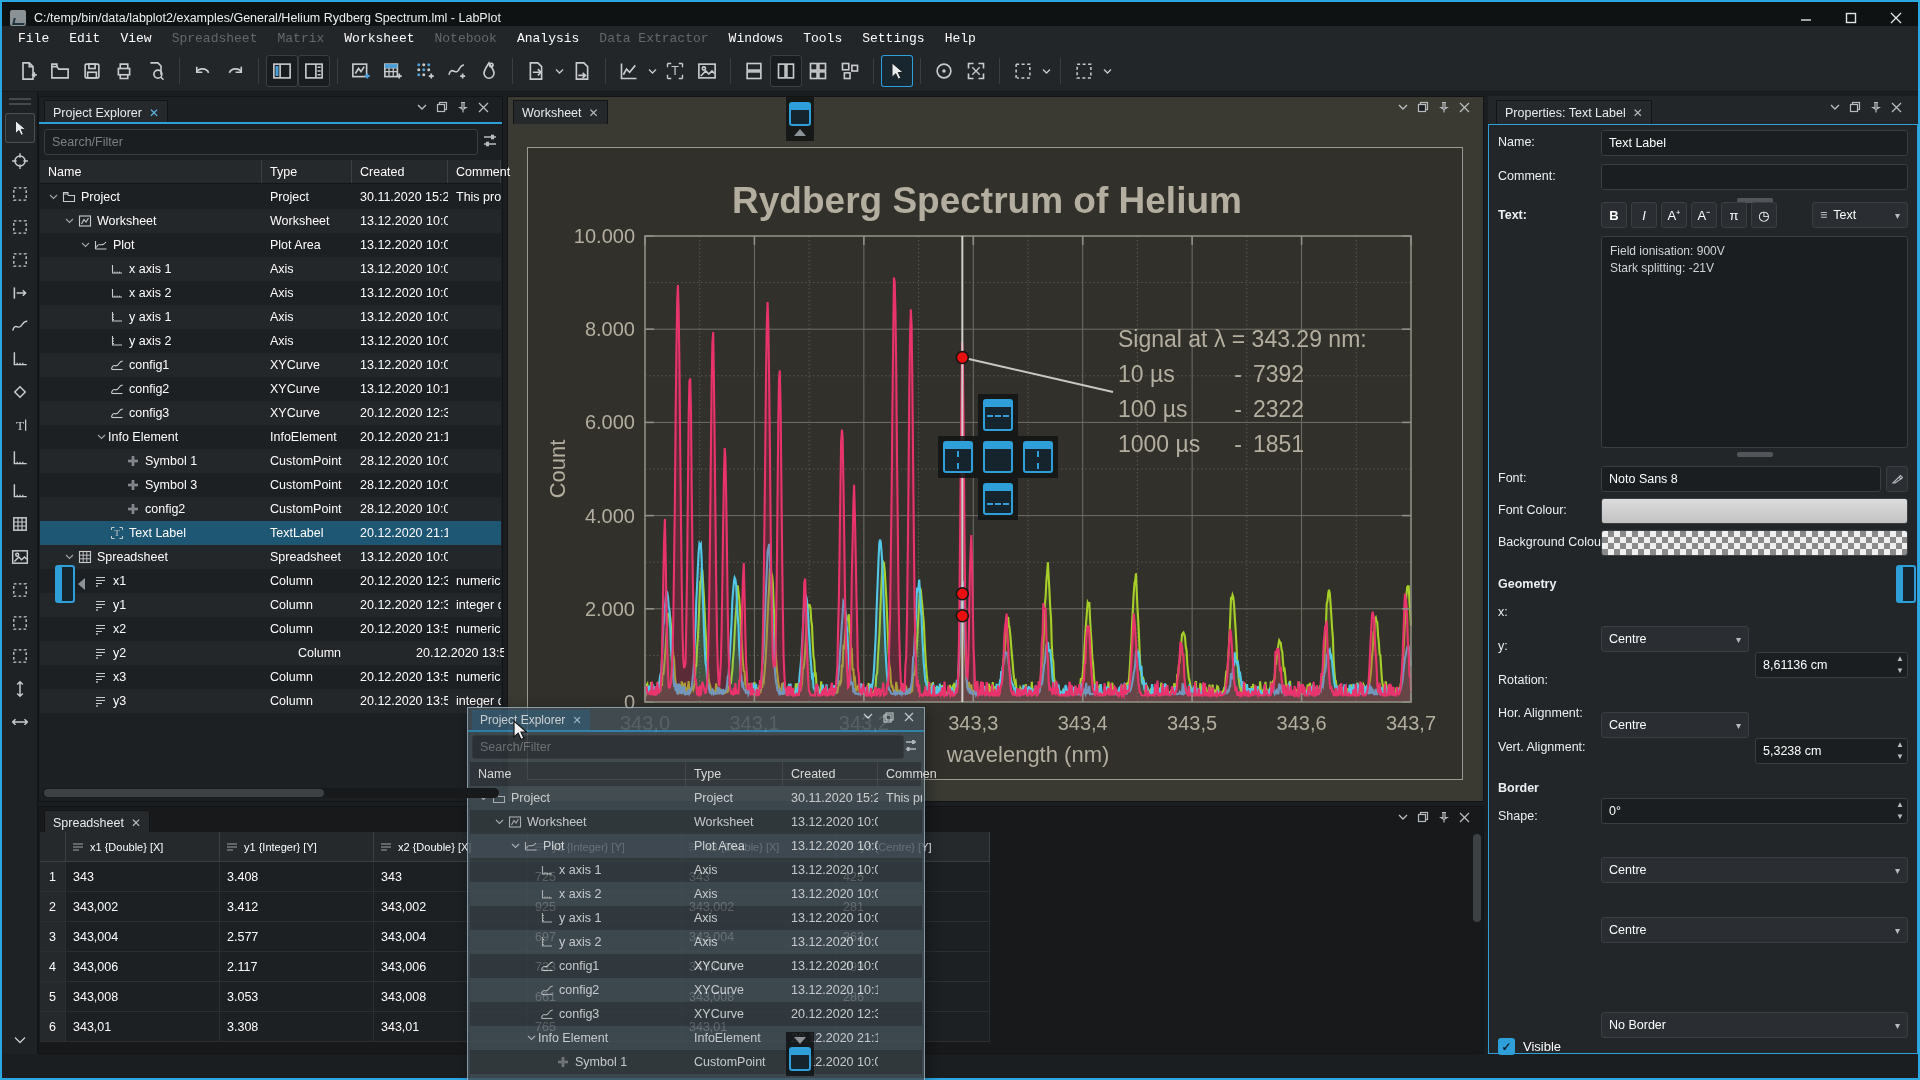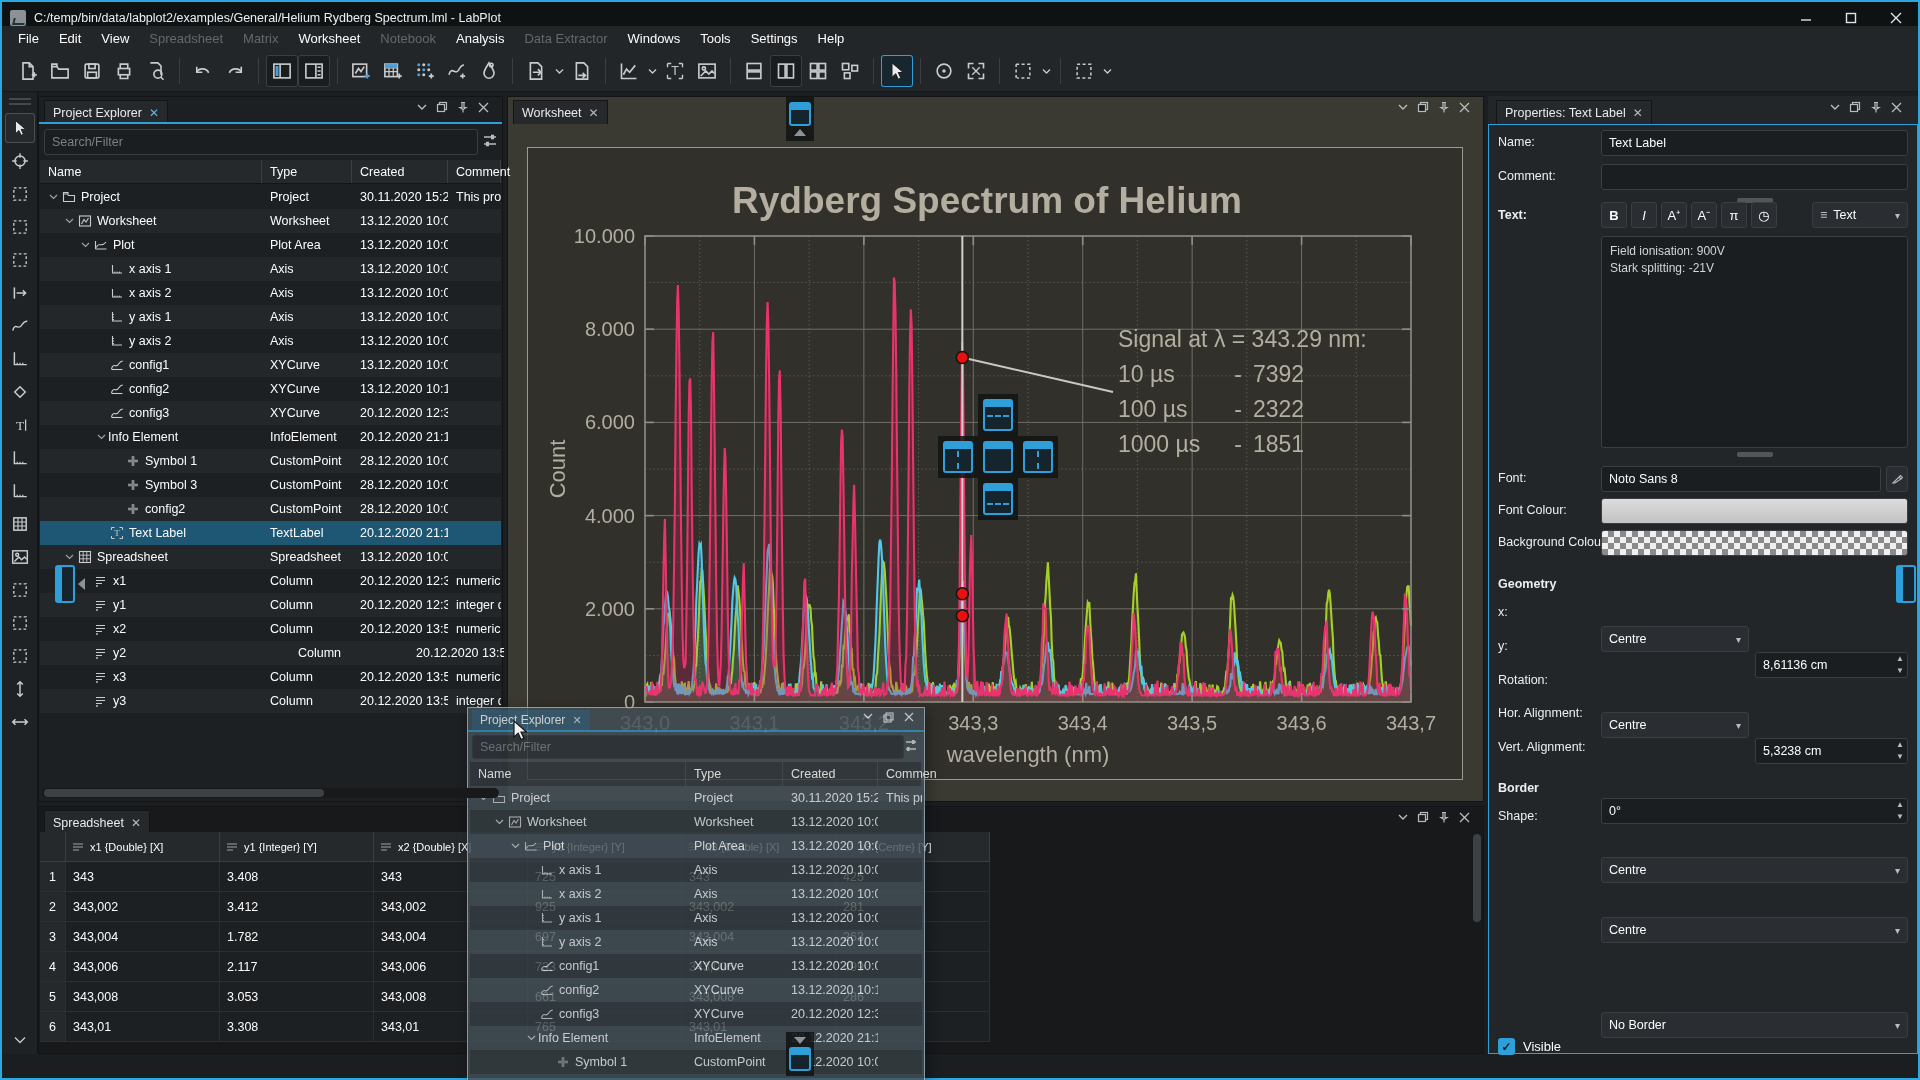--- a/index.html
+++ b/index.html
@@ -10,21 +10,21 @@
     box-shadow:inset 0 0 0 2px #2ba7e2;}
   
   #titlebar{left:2px;top:2px;width:1916px;height:32px;background:#0f1213;display:flex;align-items:center;}
   #app-icon{width:16px;height:16px;margin:0 8px 0 8px;background:#8a9296;border-radius:2px;position:relative;}
   #app-icon:after{content:"";position:absolute;left:3px;top:8px;width:10px;height:5px;
     border-bottom:2px solid #20323c;border-left:2px solid #20323c;transform:skewX(-12deg);}
   #title-text{font-size:12.5px;color:#eceff1;}
   #win-controls{margin-left:auto;display:flex;height:100%;}
   .wc{width:45px;height:100%;display:flex;align-items:center;justify-content:center;color:#dfe3e5;}
   
-  #menubar{left:2px;top:26px;width:1916px;height:25px;background:#232629;display:flex;align-items:center;padding-left:6px;}
+  #menubar{left:2px;top:26px;width:1916px;height:25px;background:#232629;display:flex;align-items:center;padding-left:6px;font-family:Liberation Mono, monospace;}
   .menu-item{padding:3px 10px;font-size:13px;}
   .menu-item.disabled{color:#63686c;}
   
   #toolbar{left:2px;top:51px;width:1916px;height:41px;background:#232629;display:flex;align-items:center;
     border-bottom:1px solid #16181a;padding-left:10px;}
   .tb-sep{width:1px;height:26px;background:#3a3e41;margin:0 7px;}
   .tb-btn{width:32px;height:32px;display:flex;align-items:center;justify-content:center;border-radius:3px;
     position:relative;color:#c9cbcd;}
   .tb-btn.pressed{background:#1a1d1f;box-shadow:inset 0 0 0 1px #3a3e41;}
   .tb-btn.active{background:#17262f;box-shadow:inset 0 0 0 1px #2e9fd8;}
@@ -1104,21 +1104,21 @@
       <div class="ss-cell" style="left: 796px; top: 30px; width: 154px;">425</div>
       <div class="ss-cell ss-rownum" style="left: 0px; top: 60px; width: 26px;">2</div>
       <div class="ss-cell" style="left: 26px; top: 60px; width: 154px;">343,002</div>
       <div class="ss-cell" style="left: 180px; top: 60px; width: 154px;">3.412</div>
       <div class="ss-cell" style="left: 334px; top: 60px; width: 154px;">343,002</div>
       <div class="ss-cell" style="left: 488px; top: 60px; width: 154px;">925</div>
       <div class="ss-cell" style="left: 642px; top: 60px; width: 154px;">343,002</div>
       <div class="ss-cell" style="left: 796px; top: 60px; width: 154px;">281</div>
       <div class="ss-cell ss-rownum" style="left: 0px; top: 90px; width: 26px;">3</div>
       <div class="ss-cell" style="left: 26px; top: 90px; width: 154px;">343,004</div>
-      <div class="ss-cell" style="left: 180px; top: 90px; width: 154px;">1.782</div>
+      <div class="ss-cell" style="left: 180px; top: 90px; width: 154px;">2.577</div>
       <div class="ss-cell" style="left: 334px; top: 90px; width: 154px;">343,004</div>
       <div class="ss-cell" style="left: 488px; top: 90px; width: 154px;">697</div>
       <div class="ss-cell" style="left: 642px; top: 90px; width: 154px;">343,004</div>
       <div class="ss-cell" style="left: 796px; top: 90px; width: 154px;">263</div>
       <div class="ss-cell ss-rownum" style="left: 0px; top: 120px; width: 26px;">4</div>
       <div class="ss-cell" style="left: 26px; top: 120px; width: 154px;">343,006</div>
       <div class="ss-cell" style="left: 180px; top: 120px; width: 154px;">2.117</div>
       <div class="ss-cell" style="left: 334px; top: 120px; width: 154px;">343,006</div>
       <div class="ss-cell" style="left: 488px; top: 120px; width: 154px;">733</div>
       <div class="ss-cell" style="left: 642px; top: 120px; width: 154px;">343,006</div>

